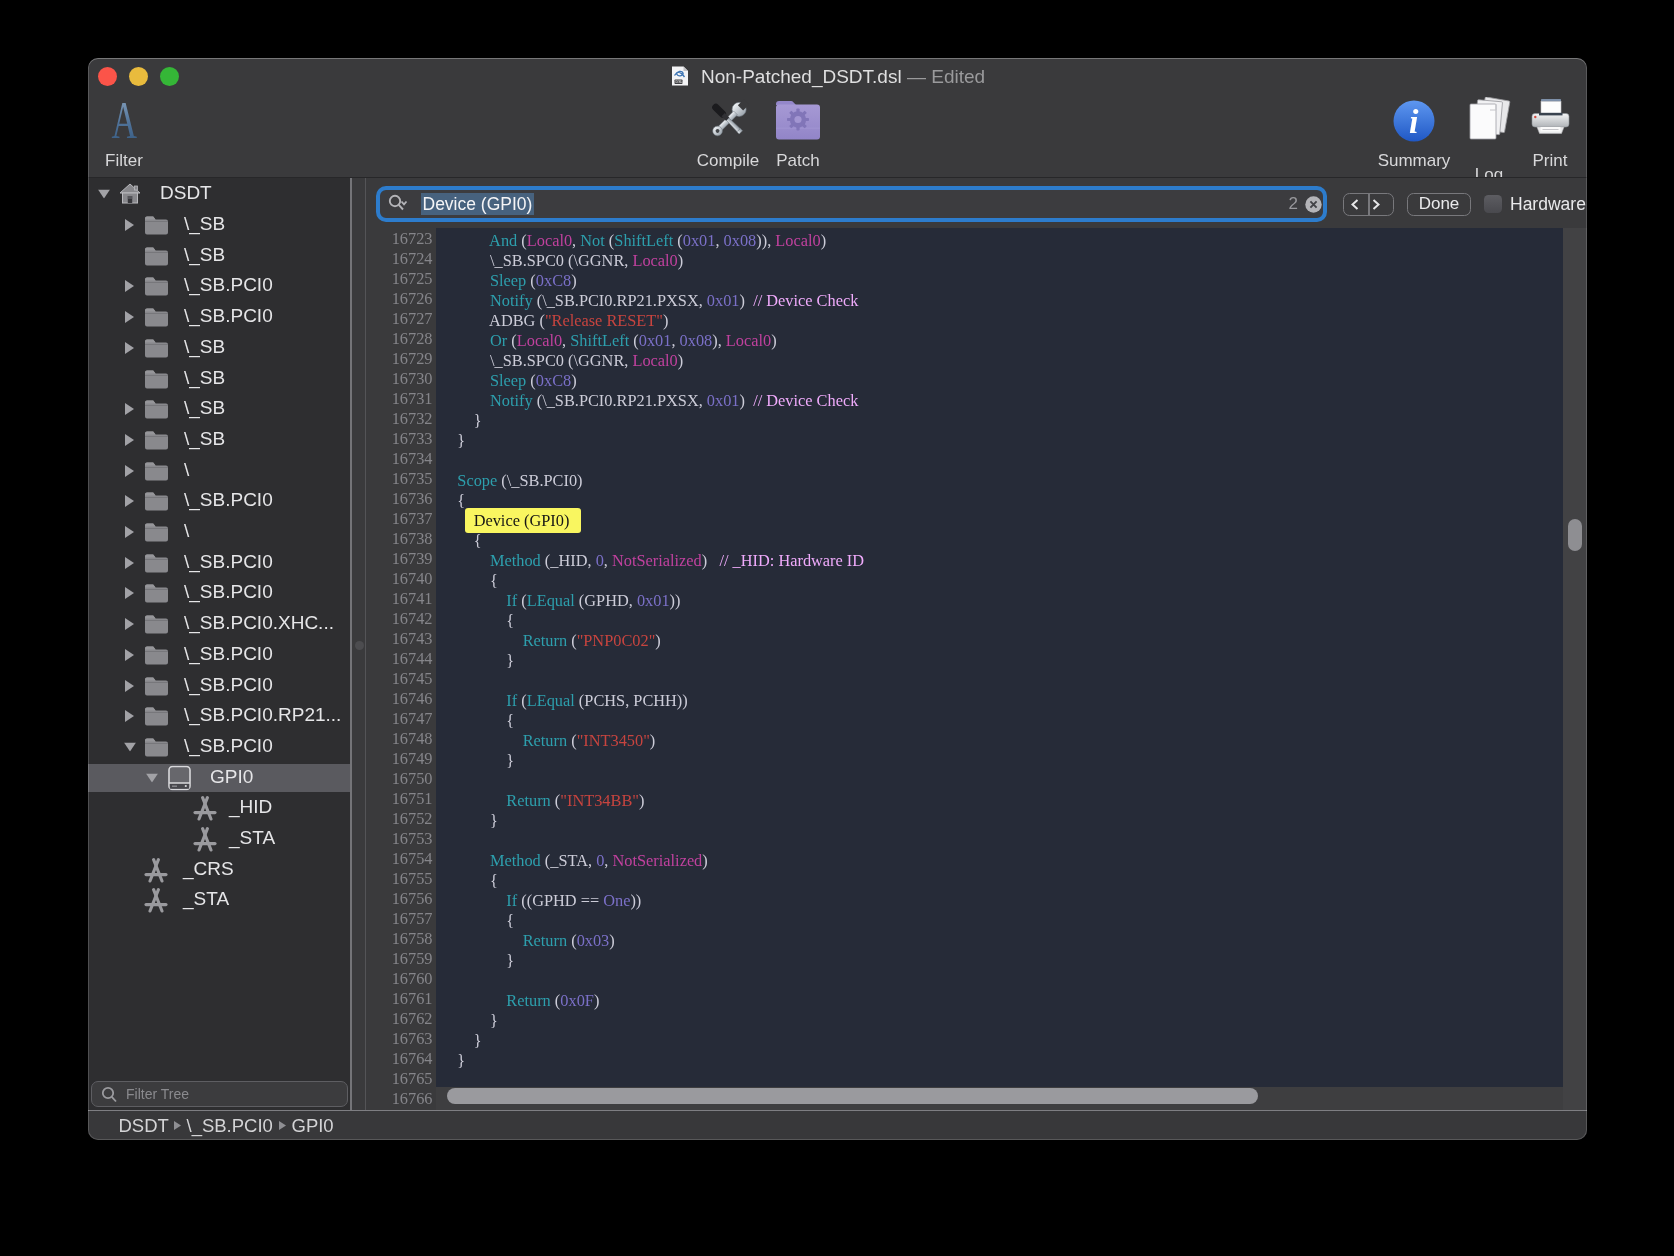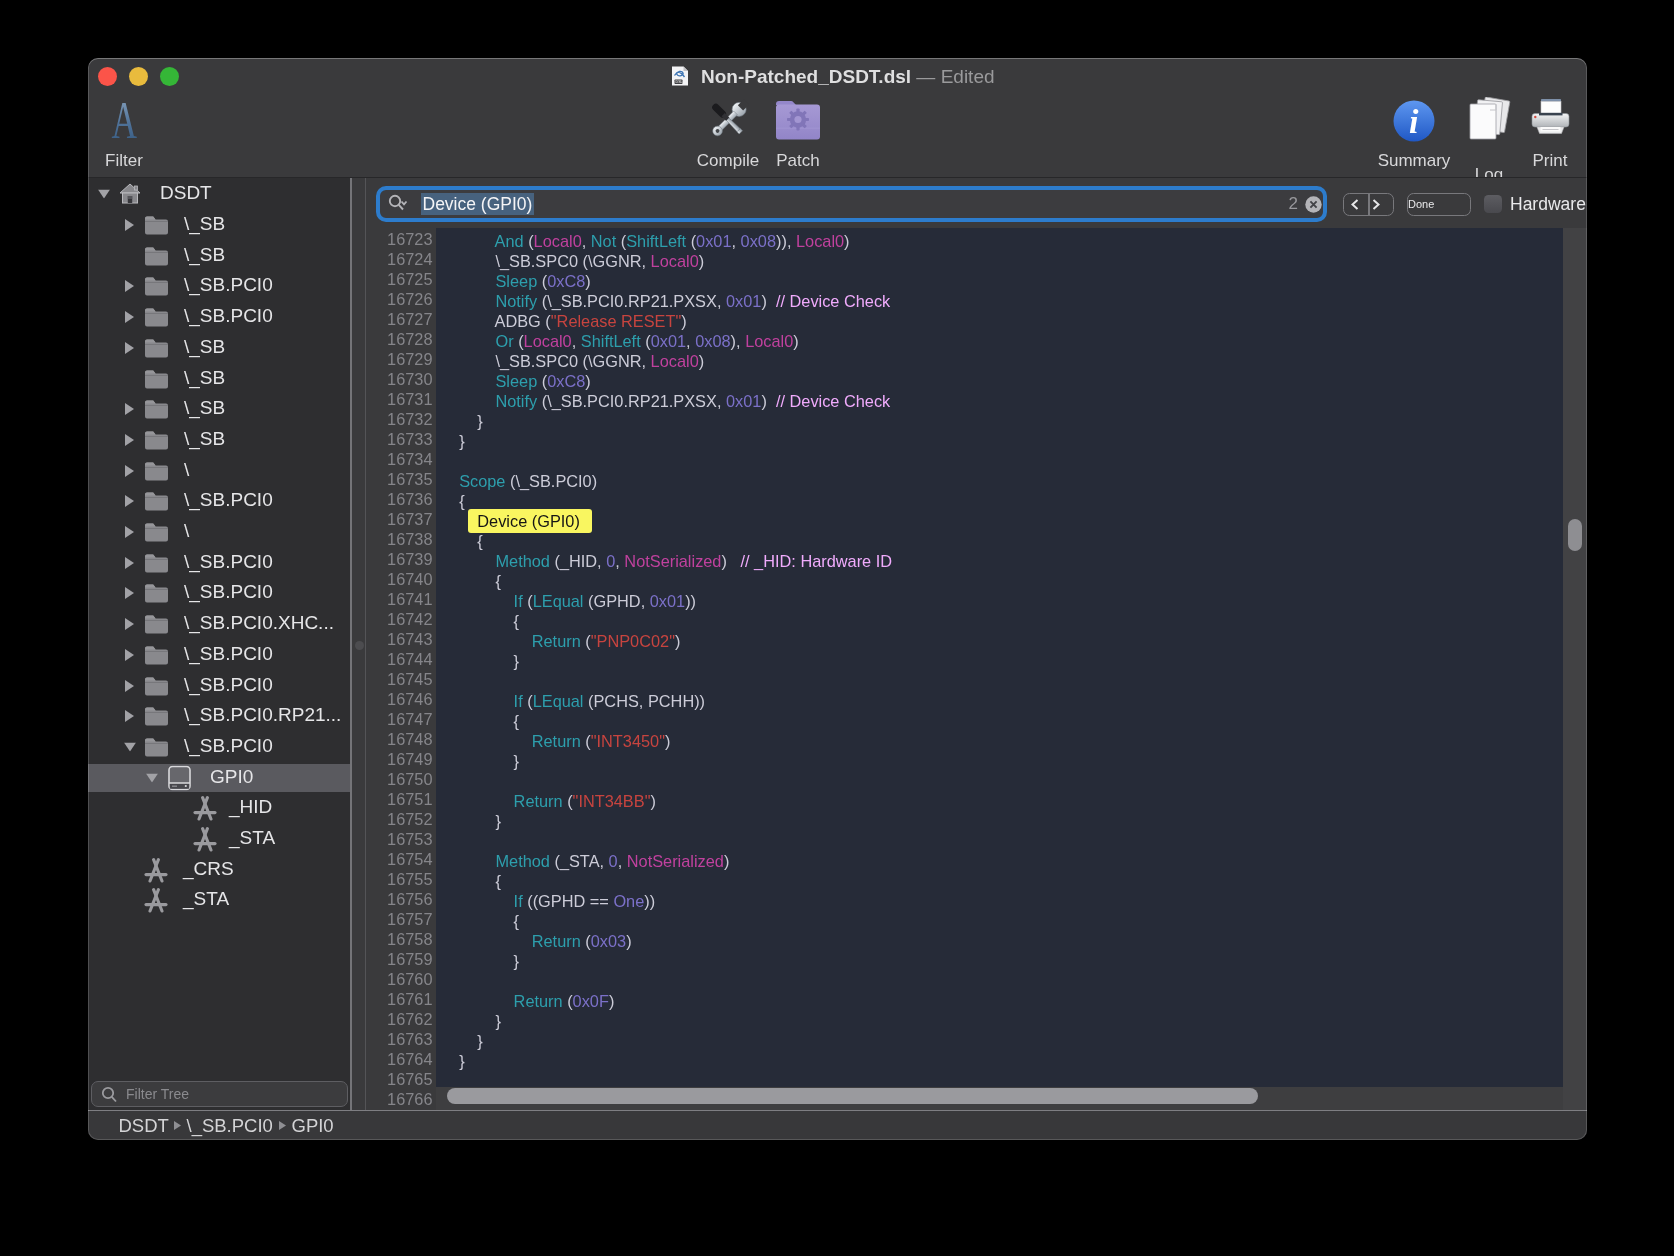--- a/index.html
+++ b/index.html
@@ -9,21 +9,21 @@
 .toollabel{position:absolute;font-size:17px;color:#d8d8da;text-align:center;white-space:nowrap}
 .ttl{position:absolute;top:8px;font-size:19px;white-space:nowrap}
 .sidebar{position:absolute;left:0;top:120px;width:262px;height:932px;background:#2e2e30}
 .row{position:absolute;left:0;width:262px;height:28px}
 .rowlbl{position:absolute;font-size:19px;color:#e6e6e8;white-space:nowrap;top:50%;transform:translateY(-54%)}
 .tri{position:absolute;top:50%;transform:translateY(-50%)}
 .icon{position:absolute;top:50%;transform:translateY(-50%)}
 .findbar{position:absolute;left:278px;top:120px;width:1221px;height:50px;background:#3a3a3c}
 .navy{position:absolute;left:348px;top:170px;width:1127px;height:859px;background:#262b38;overflow:hidden}
 .gutter{position:absolute;left:278px;top:170px;width:88px;height:882px;overflow:hidden}
-pre{font-family:Liberation Sans, sans-serif;font-size:16.33px;line-height:20px;margin:0}
+pre{font-family:Liberation Serif, serif;font-size:16.33px;line-height:20px;margin:0}
 .gut{color:#85858a;text-align:right}
 .cod{color:#ccccd8}
 .k{color:#2d9fad}.m{color:#c0419e}.n{color:#7b70c8}.s{color:#c7443f}.c{color:#f0abfc}
 .hl{background:#f9f660;color:#151515;padding:3px 12px 3px 9px;margin:0 -12px 0 -9px;border-radius:3px}
 .vtrack{position:absolute;left:1475px;top:170px;width:24px;height:882px;background:#424244}
 .htrack{position:absolute;left:348px;top:1029px;width:1127px;height:23px;background:#3e3e40}
 .btm{position:absolute;left:0;top:1053px;width:1499px;height:29px;background:#38383a}
 .crumb{position:absolute;top:50%;transform:translateY(-52%);font-size:18.5px;color:#d4d4d6;white-space:nowrap}
 </style></head>
 <body>
@@ -33,21 +33,21 @@
   <div class="tl" style="left:9.5px;background:#fb5449"></div>
   <div class="tl" style="left:41px;background:#e9bb3d"></div>
   <div class="tl" style="left:72px;background:#35b637"></div>
   <svg class="abs" style="left:582px;top:8px" width="20" height="20" viewBox="0 0 20 20">
 <path d="M2 0.5 h11.5 l4.5 4.5 v14.5 h-16 z" fill="#f4f4f6"></path>
 <path d="M13.5 0.5 l4.5 4.5 h-4.5 z" fill="#c2c2c6"></path>
 <path d="M4.5 9.5 C 7.5 4.5, 12 4.5, 13 7 C 14 9.5, 8.5 11, 7 8.5 C 5.5 6, 10 4.5, 14.5 11" stroke="#3f76b5" fill="none" stroke-width="1.4"></path>
 <rect x="4.5" y="13.5" width="8" height="4.5" rx="0.8" fill="#3f3f43"></rect>
 <text x="5.6" y="17.1" font-size="3.6" fill="#fff" font-family="Liberation Sans">DSL</text>
 </svg>
-  <div class="ttl" style="left:613px"><span style="color:#dfdfe0;font-weight:700">Non-Patched_DSDT.dsl</span><span style="color:#9a9a9c"> — Edited</span></div>
+  <div class="ttl" style="left:613px"><span style="color:#dfdfe0;font-weight:400">Non-Patched_DSDT.dsl</span><span style="color:#9a9a9c"> — Edited</span></div>
   <svg class="abs" style="left:18px;top:43px" width="50" height="41" viewBox="0 0 50 41">
 <defs>
         <linearGradient id="ga" x1="0" y1="0" x2="0" y2="1">
           <stop offset="0" stop-color="#8fa8c2"></stop>
           <stop offset="0.55" stop-color="#4f7299"></stop>
           <stop offset="1" stop-color="#2f547a"></stop>
         </linearGradient>
       </defs>
 <text x="8" y="37" font-family="Liberation Serif" font-size="52" fill="url(#ga)" transform="scale(0.68,1)" transform-origin="0 37">A</text>
 </svg>
@@ -441,21 +441,21 @@
       <path d="M5.4 5.4 L11.6 11.6 M11.6 5.4 L5.4 11.6" stroke="#434347" stroke-width="1.9"></path>
     </svg>
   <div class="abs" style="left:1255px;top:135px;width:51px;height:23px;border:1.5px solid #78787c;border-radius:6.5px"></div>
   <div class="abs" style="left:1280px;top:136px;width:1.5px;height:21px;background:#78787c"></div>
   <svg class="abs" style="left:1263px;top:141px" width="8" height="11" viewBox="0 0 8 11">
       <path d="M6.5 1 L1.5 5.5 L6.5 10" stroke="#e6e6e8" stroke-width="2" fill="none"></path>
     </svg>
   <svg class="abs" style="left:1284px;top:141px" width="8" height="11" viewBox="0 0 8 11">
       <path d="M1.5 1 L6.5 5.5 L1.5 10" stroke="#e6e6e8" stroke-width="2" fill="none"></path>
     </svg>
-  <div class="abs" style="left:1319px;top:135px;width:64px;height:23px;border:1.5px solid #78787c;border-radius:6.5px;text-align:left;line-height:20.5px;font-size:11px;color:#e9e9eb">Done</div>
+  <div class="abs" style="left:1319px;top:135px;width:64px;height:23px;border:1.5px solid #78787c;border-radius:6.5px;text-align:center;line-height:20.5px;font-size:17px;color:#e9e9eb">Done</div>
   <div class="abs" style="left:1396px;top:137px;width:18px;height:18px;border-radius:4.5px;background:linear-gradient(#5d5d62,#49494e)"></div>
   <div class="abs" style="left:1422px;top:136px;height:21px;line-height:21px;font-size:17.5px;color:#e9e9eb">Hardware</div>
 
   <div class="gutter">
       <pre class="gut" style="margin-top:0.7px;width:66.5px">16723
 16724
 16725
 16726
 16727
 16728

